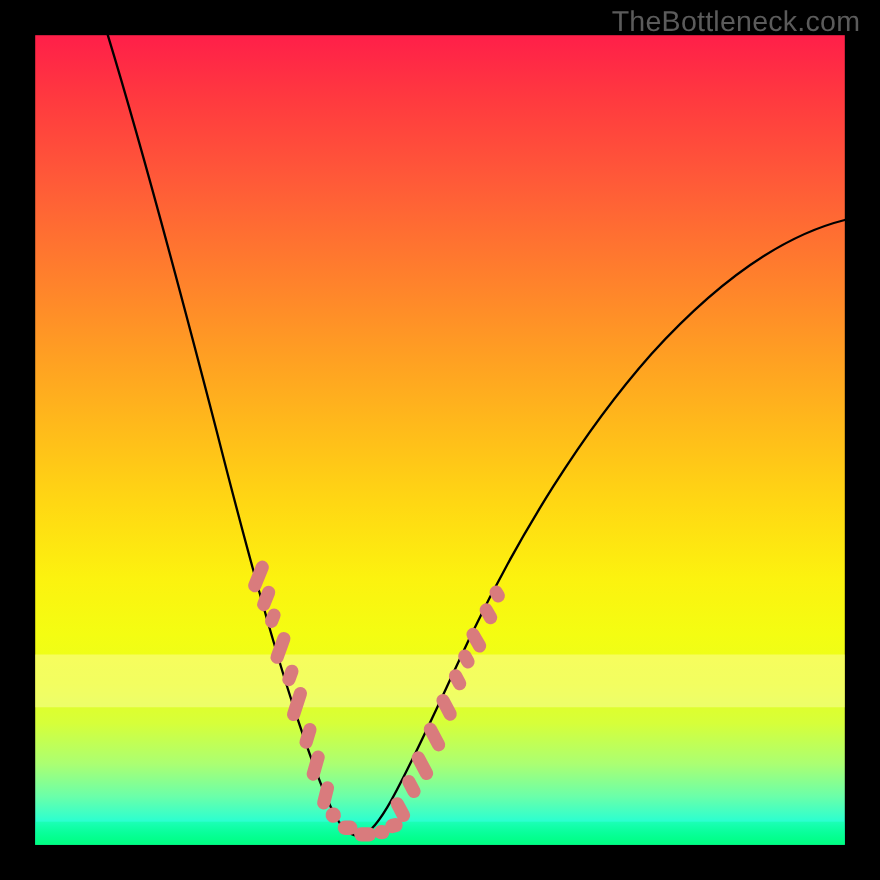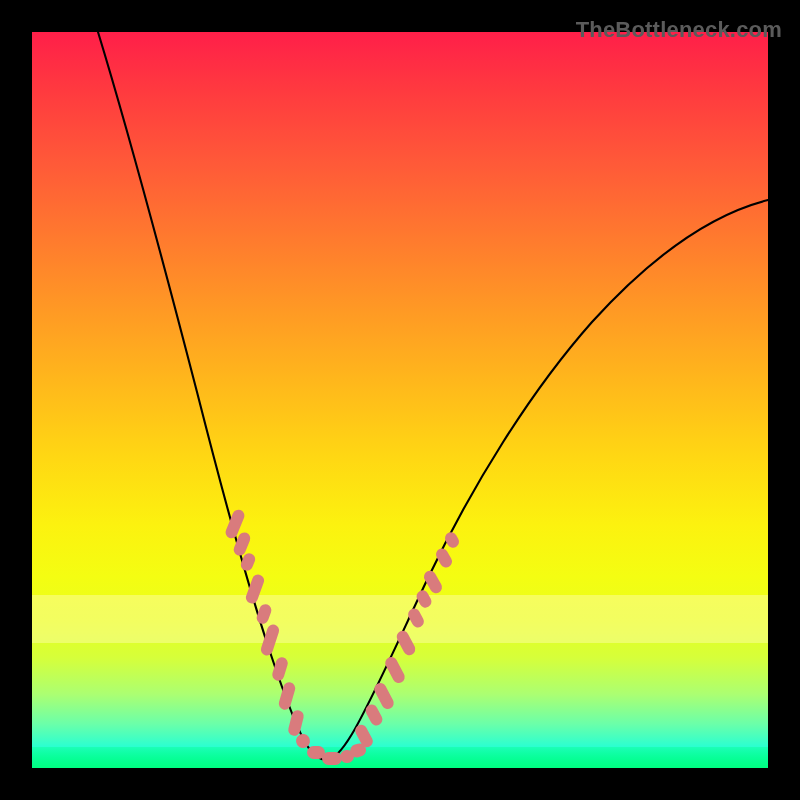--- a/index.html
+++ b/index.html
@@ -15,25 +15,24 @@
     position: relative;
     width: 800px;
     height: 800px;
     background: #000000;
   }
   .watermark {
     position: absolute;
     top: 4px;
     right: 18px;
     color: #5b5b5b;
-    font-size: 22px;
-    font-weight: 700;
+    font-size: 26px;
+    font-weight: 400;
     letter-spacing: 0.2px;
     z-index: 20;
-    margin-top: 13px;
   }
   .plot-area {
     position: absolute;
     left: 32px;
     top: 32px;
     width: 736px;
     height: 736px;
     background: linear-gradient(
       to bottom,
       #ff1f49 0%,

